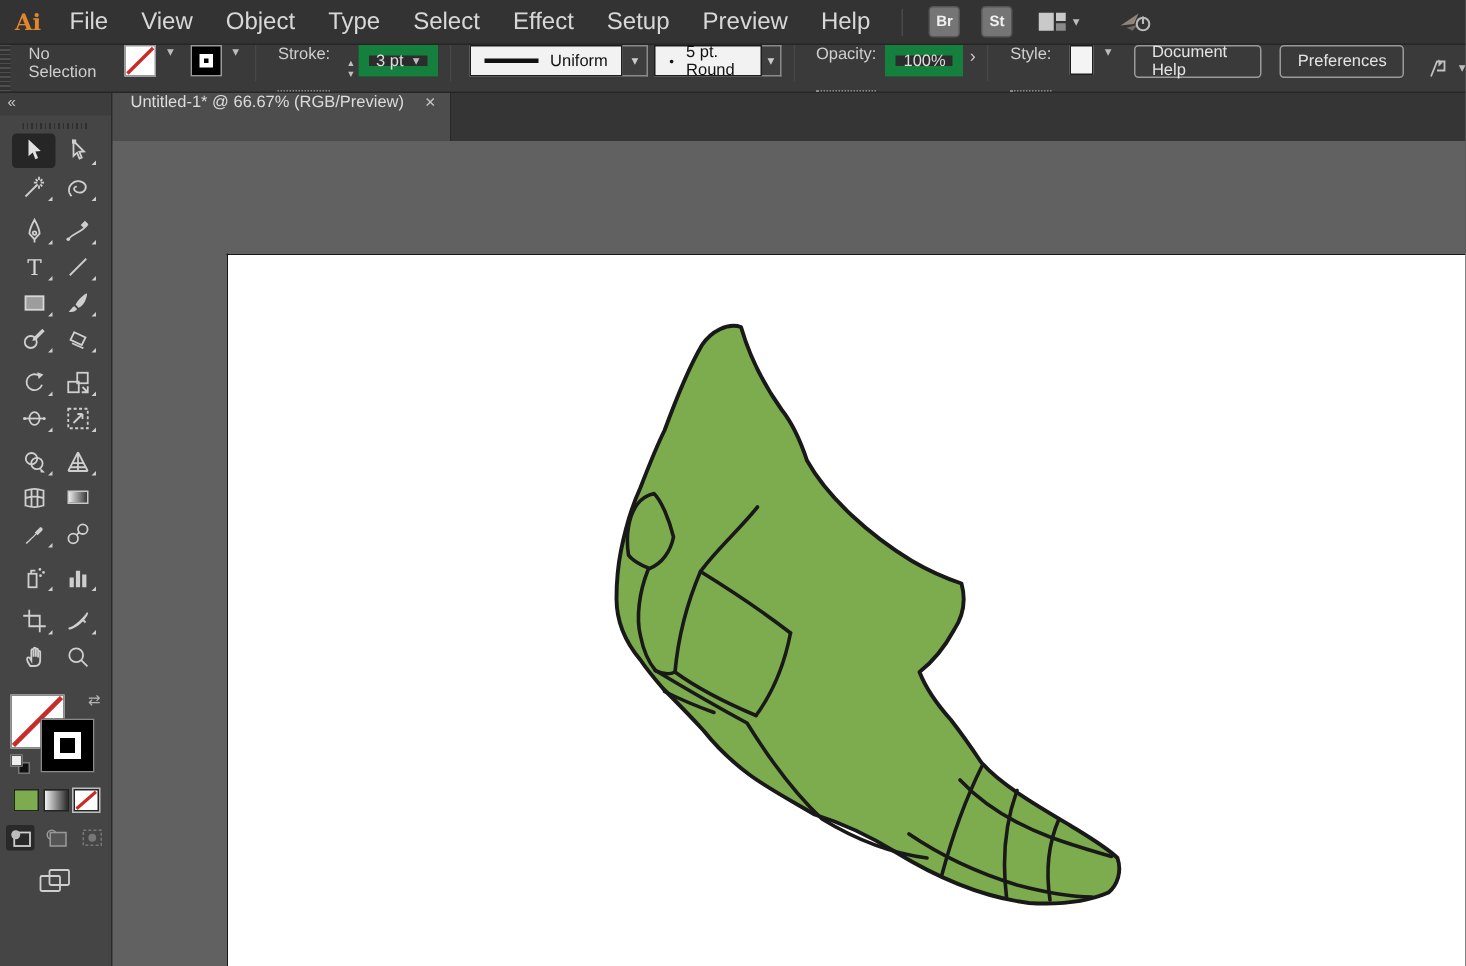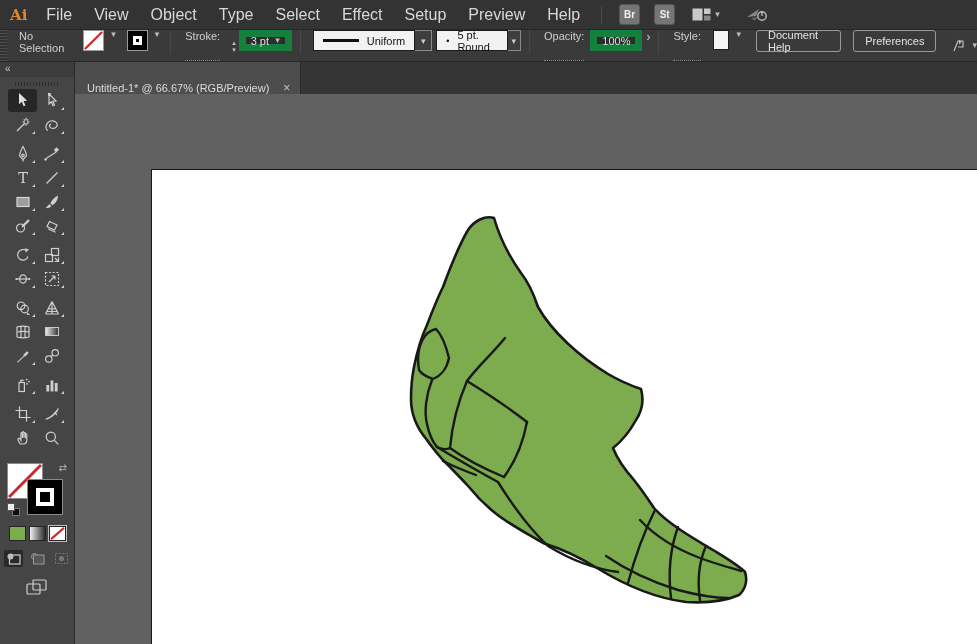--- a/index.html
+++ b/index.html
@@ -98,21 +98,21 @@
   .cbtn.none{background:#fff;box-shadow:0 0 0 1px #bdbdbd;}
 
   .modes{display:flex;gap:5px;justify-content:center;margin-top:9px;}
   .mode{width:19px;height:17px;display:flex;align-items:center;justify-content:center;border-radius:2px;}
   .mode.sel{background:#292929;}
   .screenmode{margin:12px auto 0 auto;}
 
   
   .docarea{flex:1;display:flex;flex-direction:column;min-width:0;}
   .tabbar{height:32px;background:var(--tabbar);display:flex;align-items:stretch;flex:0 0 auto;}
-  .tab{background:var(--tab);display:flex;align-items:flex-end;padding:0 10px 0 12px;
+  .tab{background:var(--tab);display:flex;align-items:flex-start;padding:0 10px 18px 12px;
     border-right:1px solid #292929;color:#dcdcdc;font-size:11px;}
   .tab-close{margin-left:14px;color:#c4c4c4;font-size:12px;line-height:12px;}
   .canvas{flex:1;position:relative;background:var(--pasteboard);overflow:hidden;}
   .artboard{position:absolute;left:76px;top:75px;right:-2px;bottom:-2px;background:#ffffff;
     border-top:1px solid #161616;border-left:1px solid #161616;}
   .artsvg{position:absolute;inset:0;}
   .mp-body{fill:var(--art-fill);stroke:var(--art-stroke);
     stroke-width:calc(var(--art-sw,2.6) * 1px);stroke-linejoin:round;}
   .mp-line{fill:none;stroke:var(--art-stroke);stroke-width:calc(var(--art-sw,2.6) * 0.92px);
     stroke-linecap:round;stroke-linejoin:round;}

